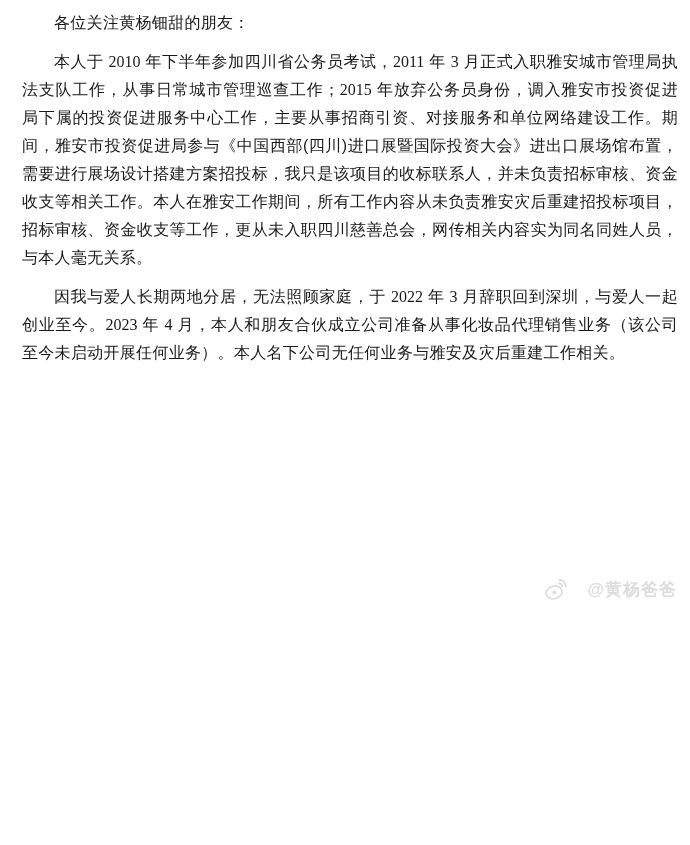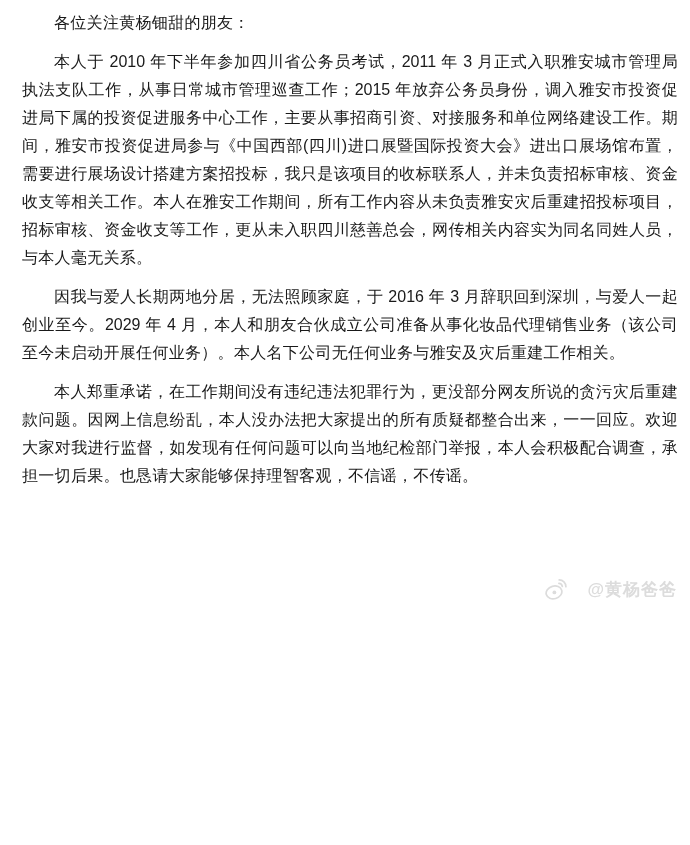--- a/index.html
+++ b/index.html
@@ -29,21 +29,21 @@
     font-size: 16px;
     line-height: 28px;
     color: var(--color-text);
     text-indent: 2em;
     text-align: justify;
     letter-spacing: 0.3px;
     word-break: break-all;
   }
   
   .para .num {
-    font-family: Liberation Sans, sans-serif;
+    font-family: Liberation Serif, serif;
     letter-spacing: 0;
   }
   .watermark {
     position: absolute;
     right: 13px;
     bottom: 7px;
     display: flex;
     align-items: center;
     gap: 18px;
     color: var(--color-watermark);
@@ -59,23 +59,22 @@
 <body>
 
 <main class="page">
 
   <p class="para">各位关注黄杨钿甜的朋友：</p>
 
 
 
   <p class="para">本人于 <span class="num">2010</span> 年下半年参加四川省公务员考试，<span class="num">2011</span> 年 <span class="num">3</span> 月正式入职雅安城市管理局执法支队工作，从事日常城市管理巡查工作；<span class="num">2015</span> 年放弃公务员身份，调入雅安市投资促进局下属的投资促进服务中心工作，主要从事招商引资、对接服务和单位网络建设工作。期间，雅安市投资促进局参与《中国西部(四川)进口展暨国际投资大会》进出口展场馆布置，需要进行展场设计搭建方案招投标，我只是该项目的收标联系人，并未负责招标审核、资金收支等相关工作。本人在雅安工作期间，所有工作内容从未负责雅安灾后重建招投标项目，招标审核、资金收支等工作，更从未入职四川慈善总会，网传相关内容实为同名同姓人员，与本人毫无关系。</p>
 
-  <p class="para">因我与爱人长期两地分居，无法照顾家庭，于 <span class="num">2016</span> 年 <span class="num">3</span> 月辞职回到深圳，与爱人一起创业至今。<span class="num">2029</span> 年 <span class="num">4</span> 月，本人和朋友合伙成立公司准备从事化妆品代理销售业务（该公司至今未启动开展任何业务）。本人名下公司无任何业务与雅安及灾后重建工作相关。</p>
+  <p class="para">因我与爱人长期两地分居，无法照顾家庭，于 <span class="num">2022</span> 年 <span class="num">3</span> 月辞职回到深圳，与爱人一起创业至今。<span class="num">2023</span> 年 <span class="num">4</span> 月，本人和朋友合伙成立公司准备从事化妆品代理销售业务（该公司至今未启动开展任何业务）。本人名下公司无任何业务与雅安及灾后重建工作相关。</p>
 
-  <p class="para">本人郑重承诺，在工作期间没有违纪违法犯罪行为，更没部分网友所说的贪污灾后重建款问题。因网上信息纷乱，本人没办法把大家提出的所有质疑都整合出来，一一回应。欢迎大家对我进行监督，如发现有任何问题可以向当地纪检部门举报，本人会积极配合调查，承担一切后果。也恳请大家能够保持理智客观，不信谣，不传谣。</p>
 
 
   <div class="watermark">
     <span>
       <svg width="24" height="21" viewBox="0 0 24 21" fill="none" stroke="currentColor" stroke-width="1.7" stroke-linecap="round">
         <ellipse cx="9" cy="13.4" rx="8" ry="6.3" transform="rotate(-16 9 13.4)"></ellipse>
         <circle cx="9.4" cy="13.4" r="1.9" fill="currentColor" stroke="none"></circle>
         <path d="M17.3 7.3 A3.6 3.6 0 0 0 13.9 4.3"></path>
         <path d="M20.9 7.7 A6.8 6.8 0 0 0 14.2 0.9"></path>
       </svg>

